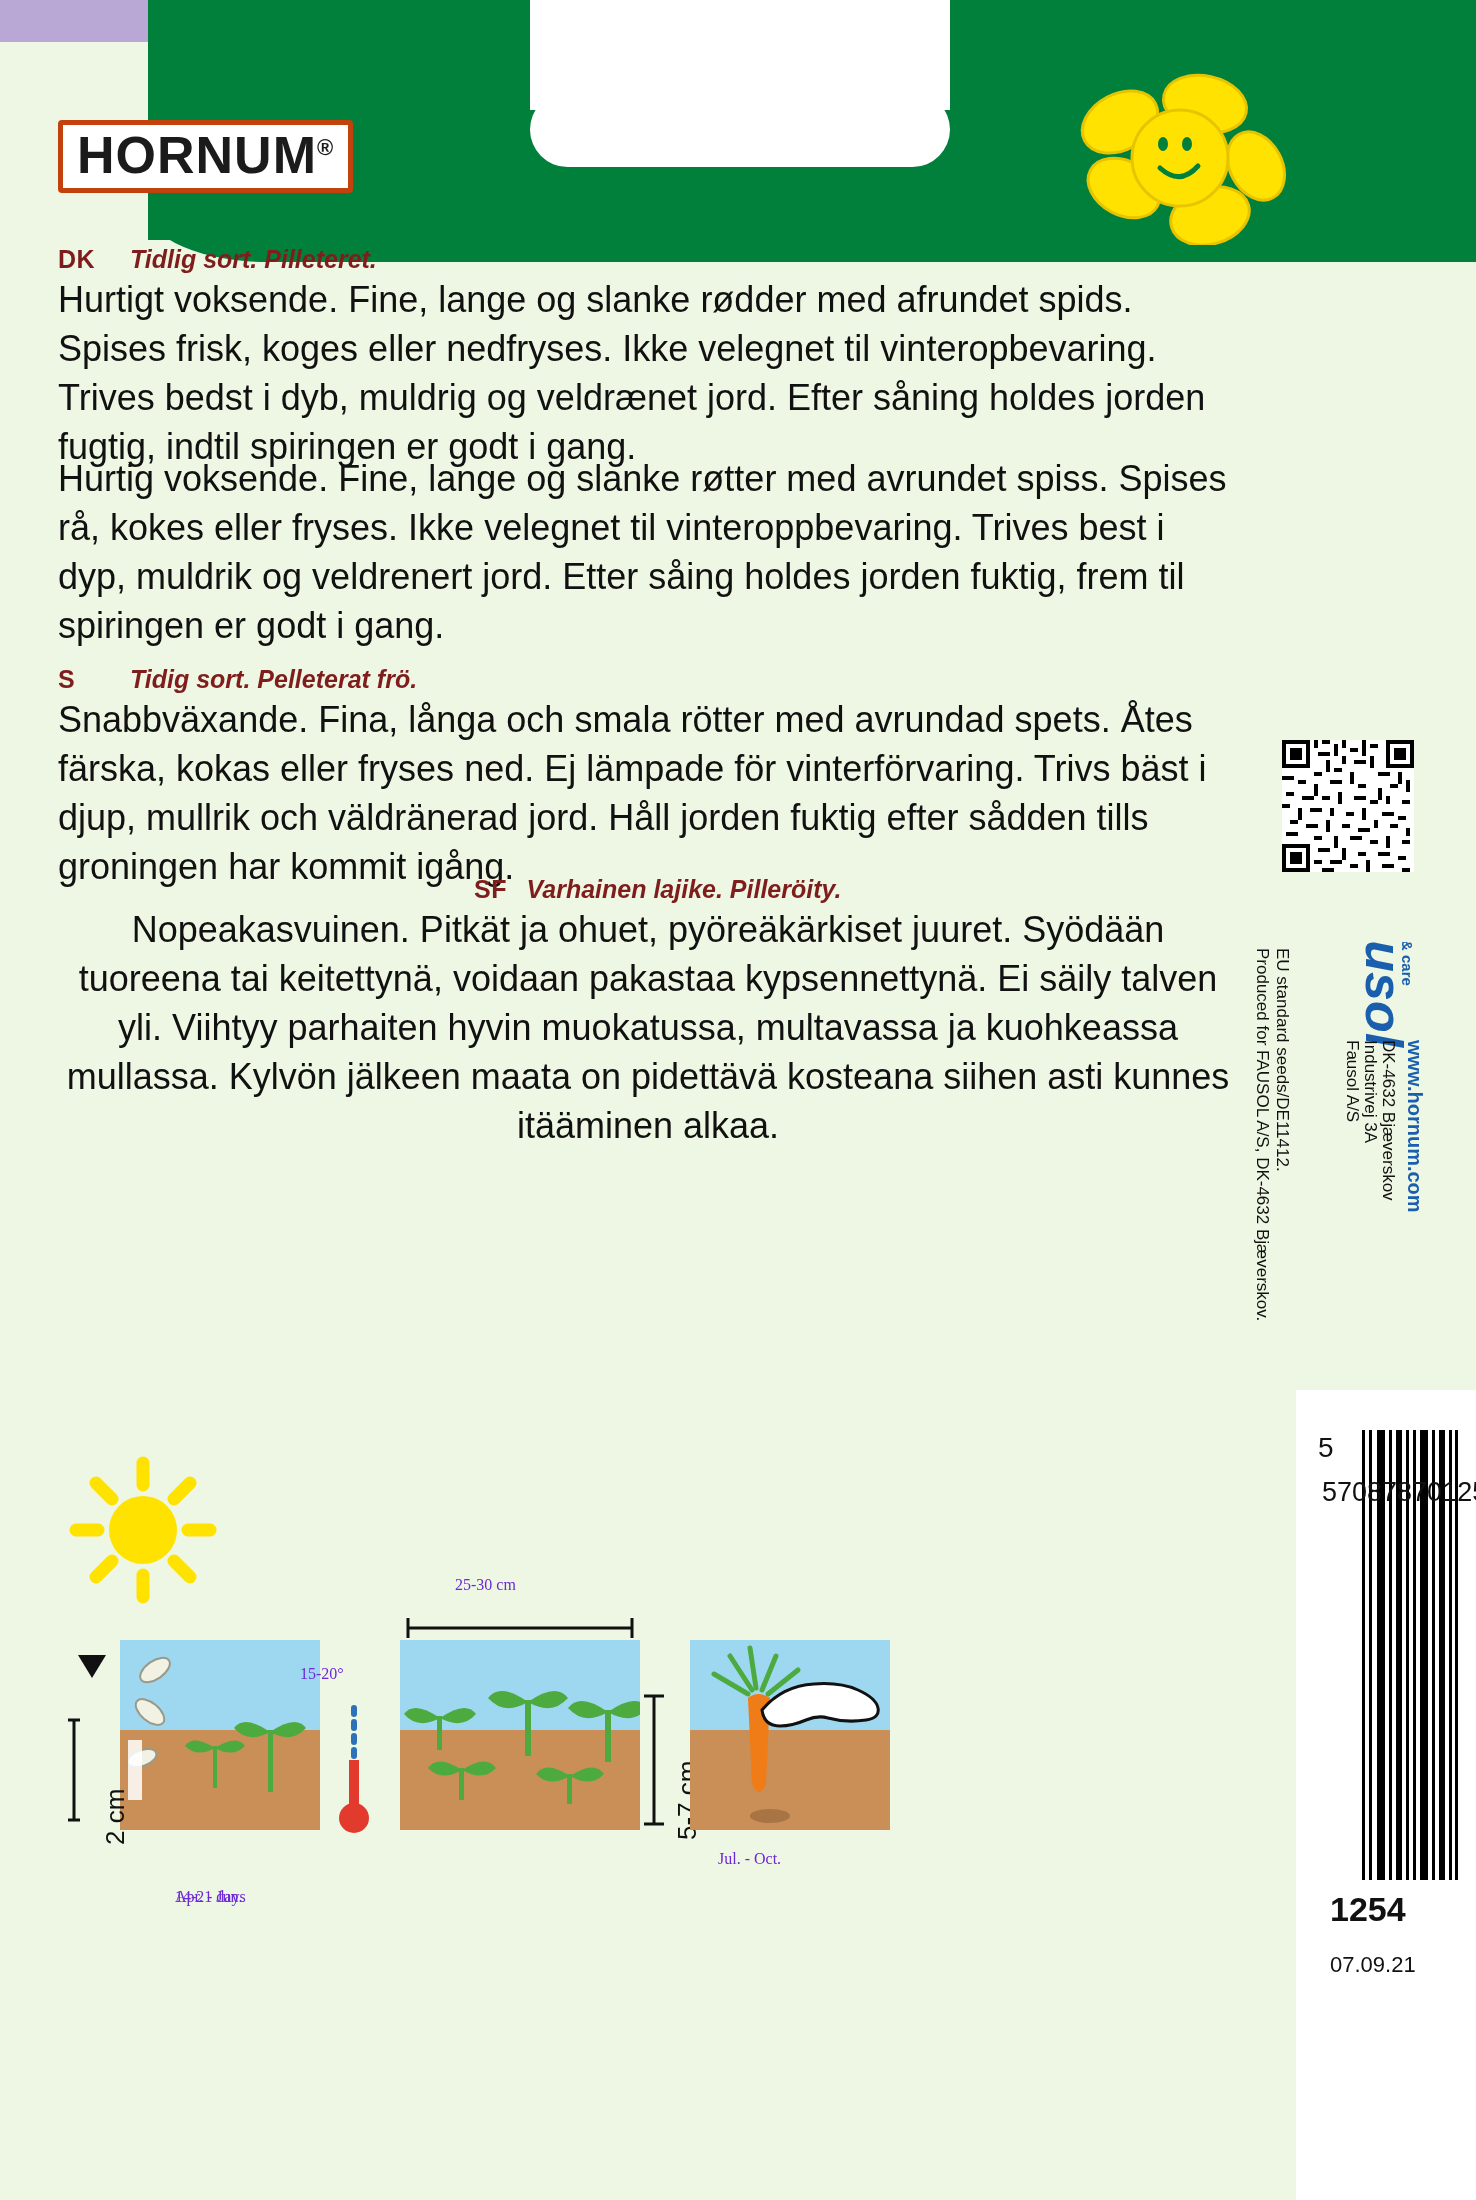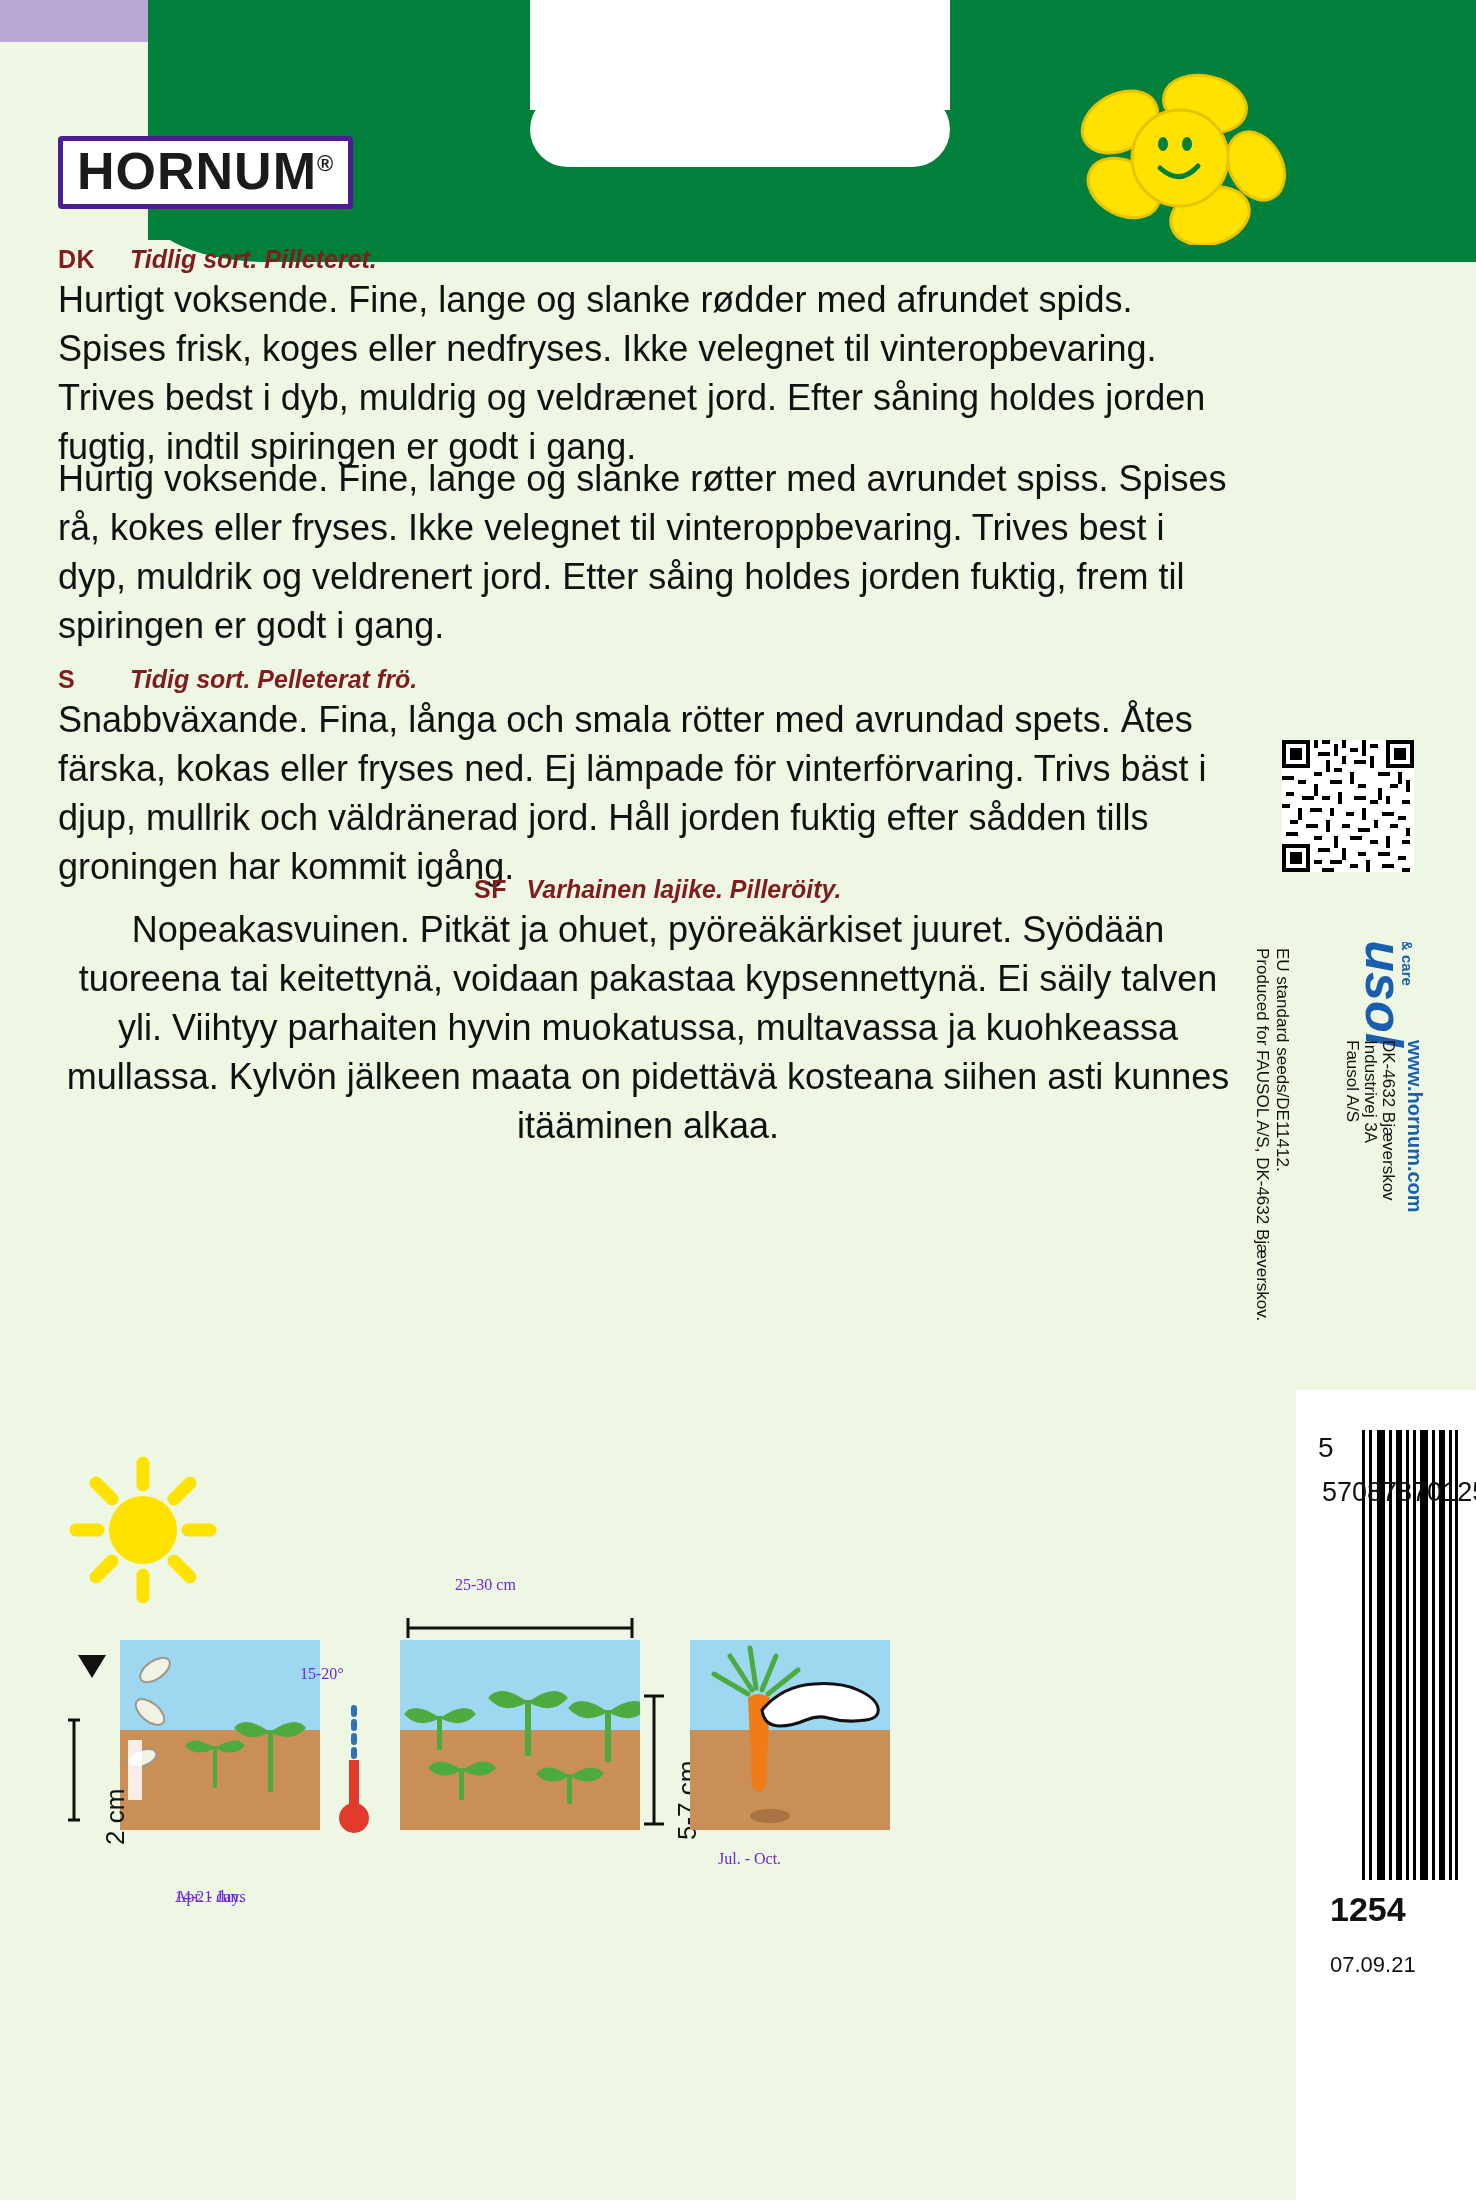--- a/index.html
+++ b/index.html
@@ -65,25 +65,24 @@
     position: absolute;
     left: 530px; top: 0px;
     width: 420px; height: 110px;
     background: #ffffff;
   }
 
   
   .logo-box {
     position: absolute;
     left: 58px; top: 120px;
-    border: 5px solid #4c1d95;
+    border: 5px solid #c2410c;
     background: #ffffff;
     padding: 4px 14px 7px 14px;
     border-radius: 4px;
-    margin-top: 16px;
   }
   .logo-text {
     font-family: "Liberation Sans", sans-serif;
     font-weight: bold;
     font-size: 52px;
     letter-spacing: 1px;
     color: #1b1b1b;
     line-height: 1;
   }
   .logo-reg {

